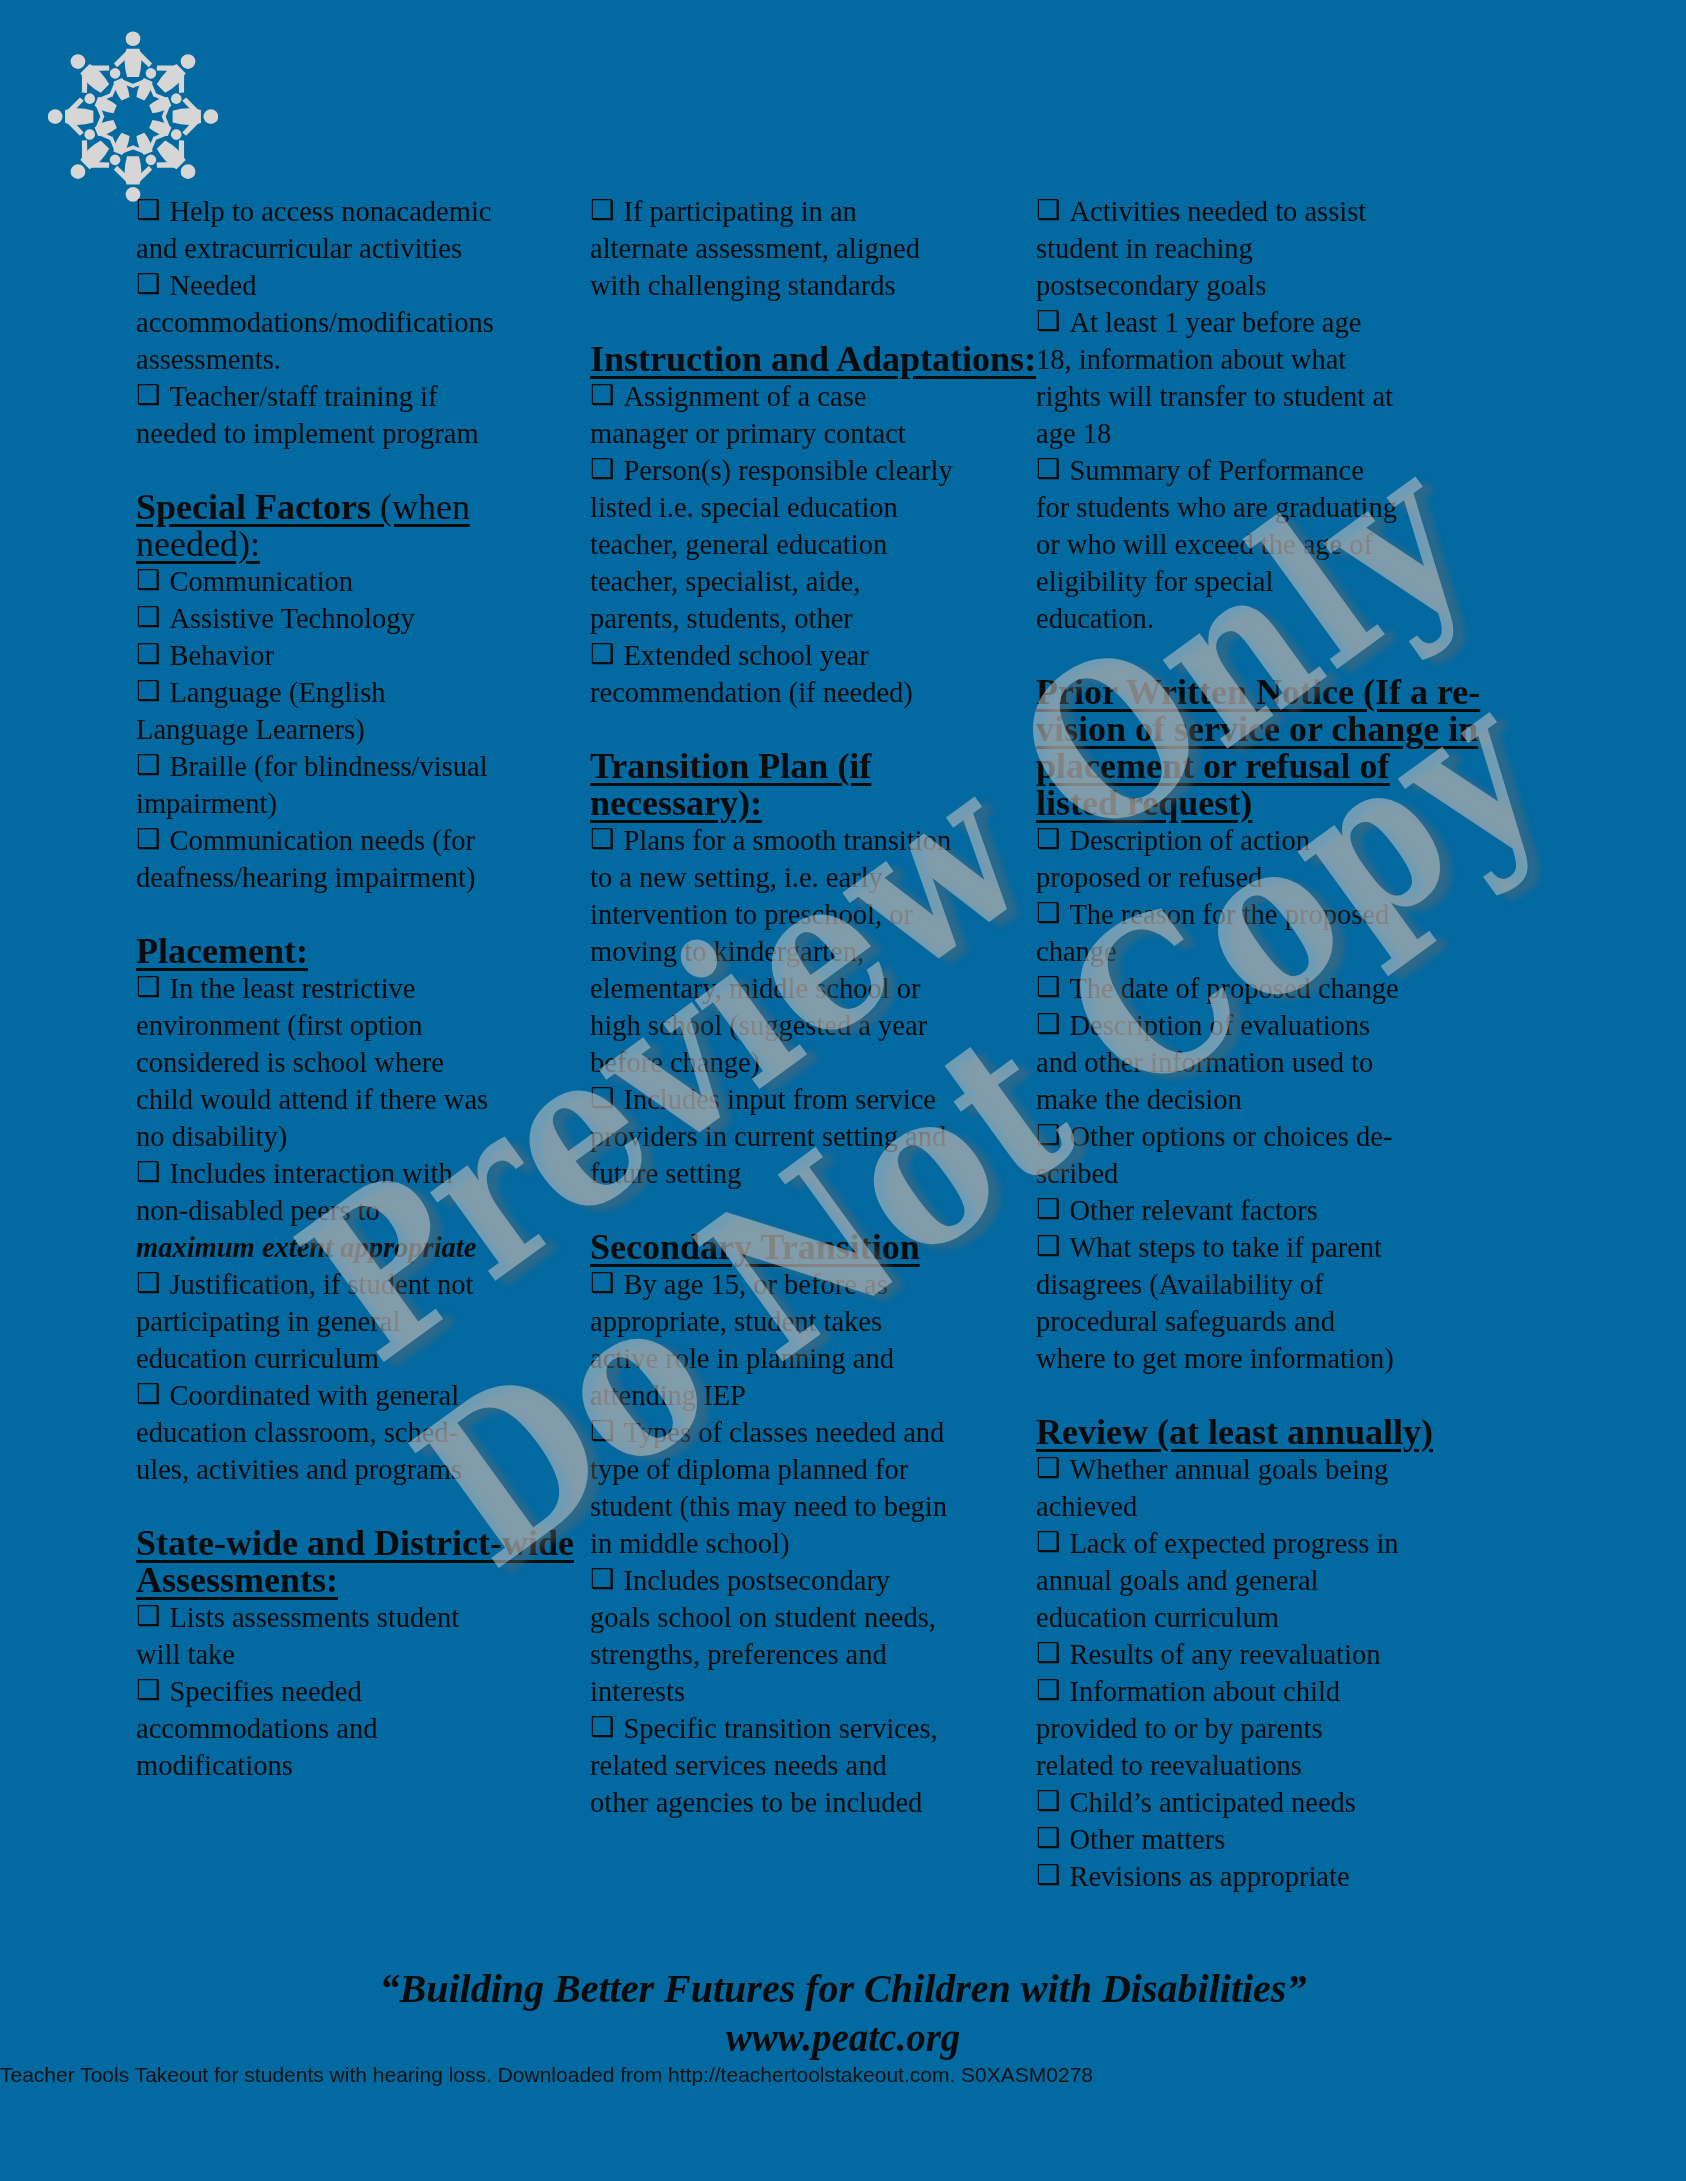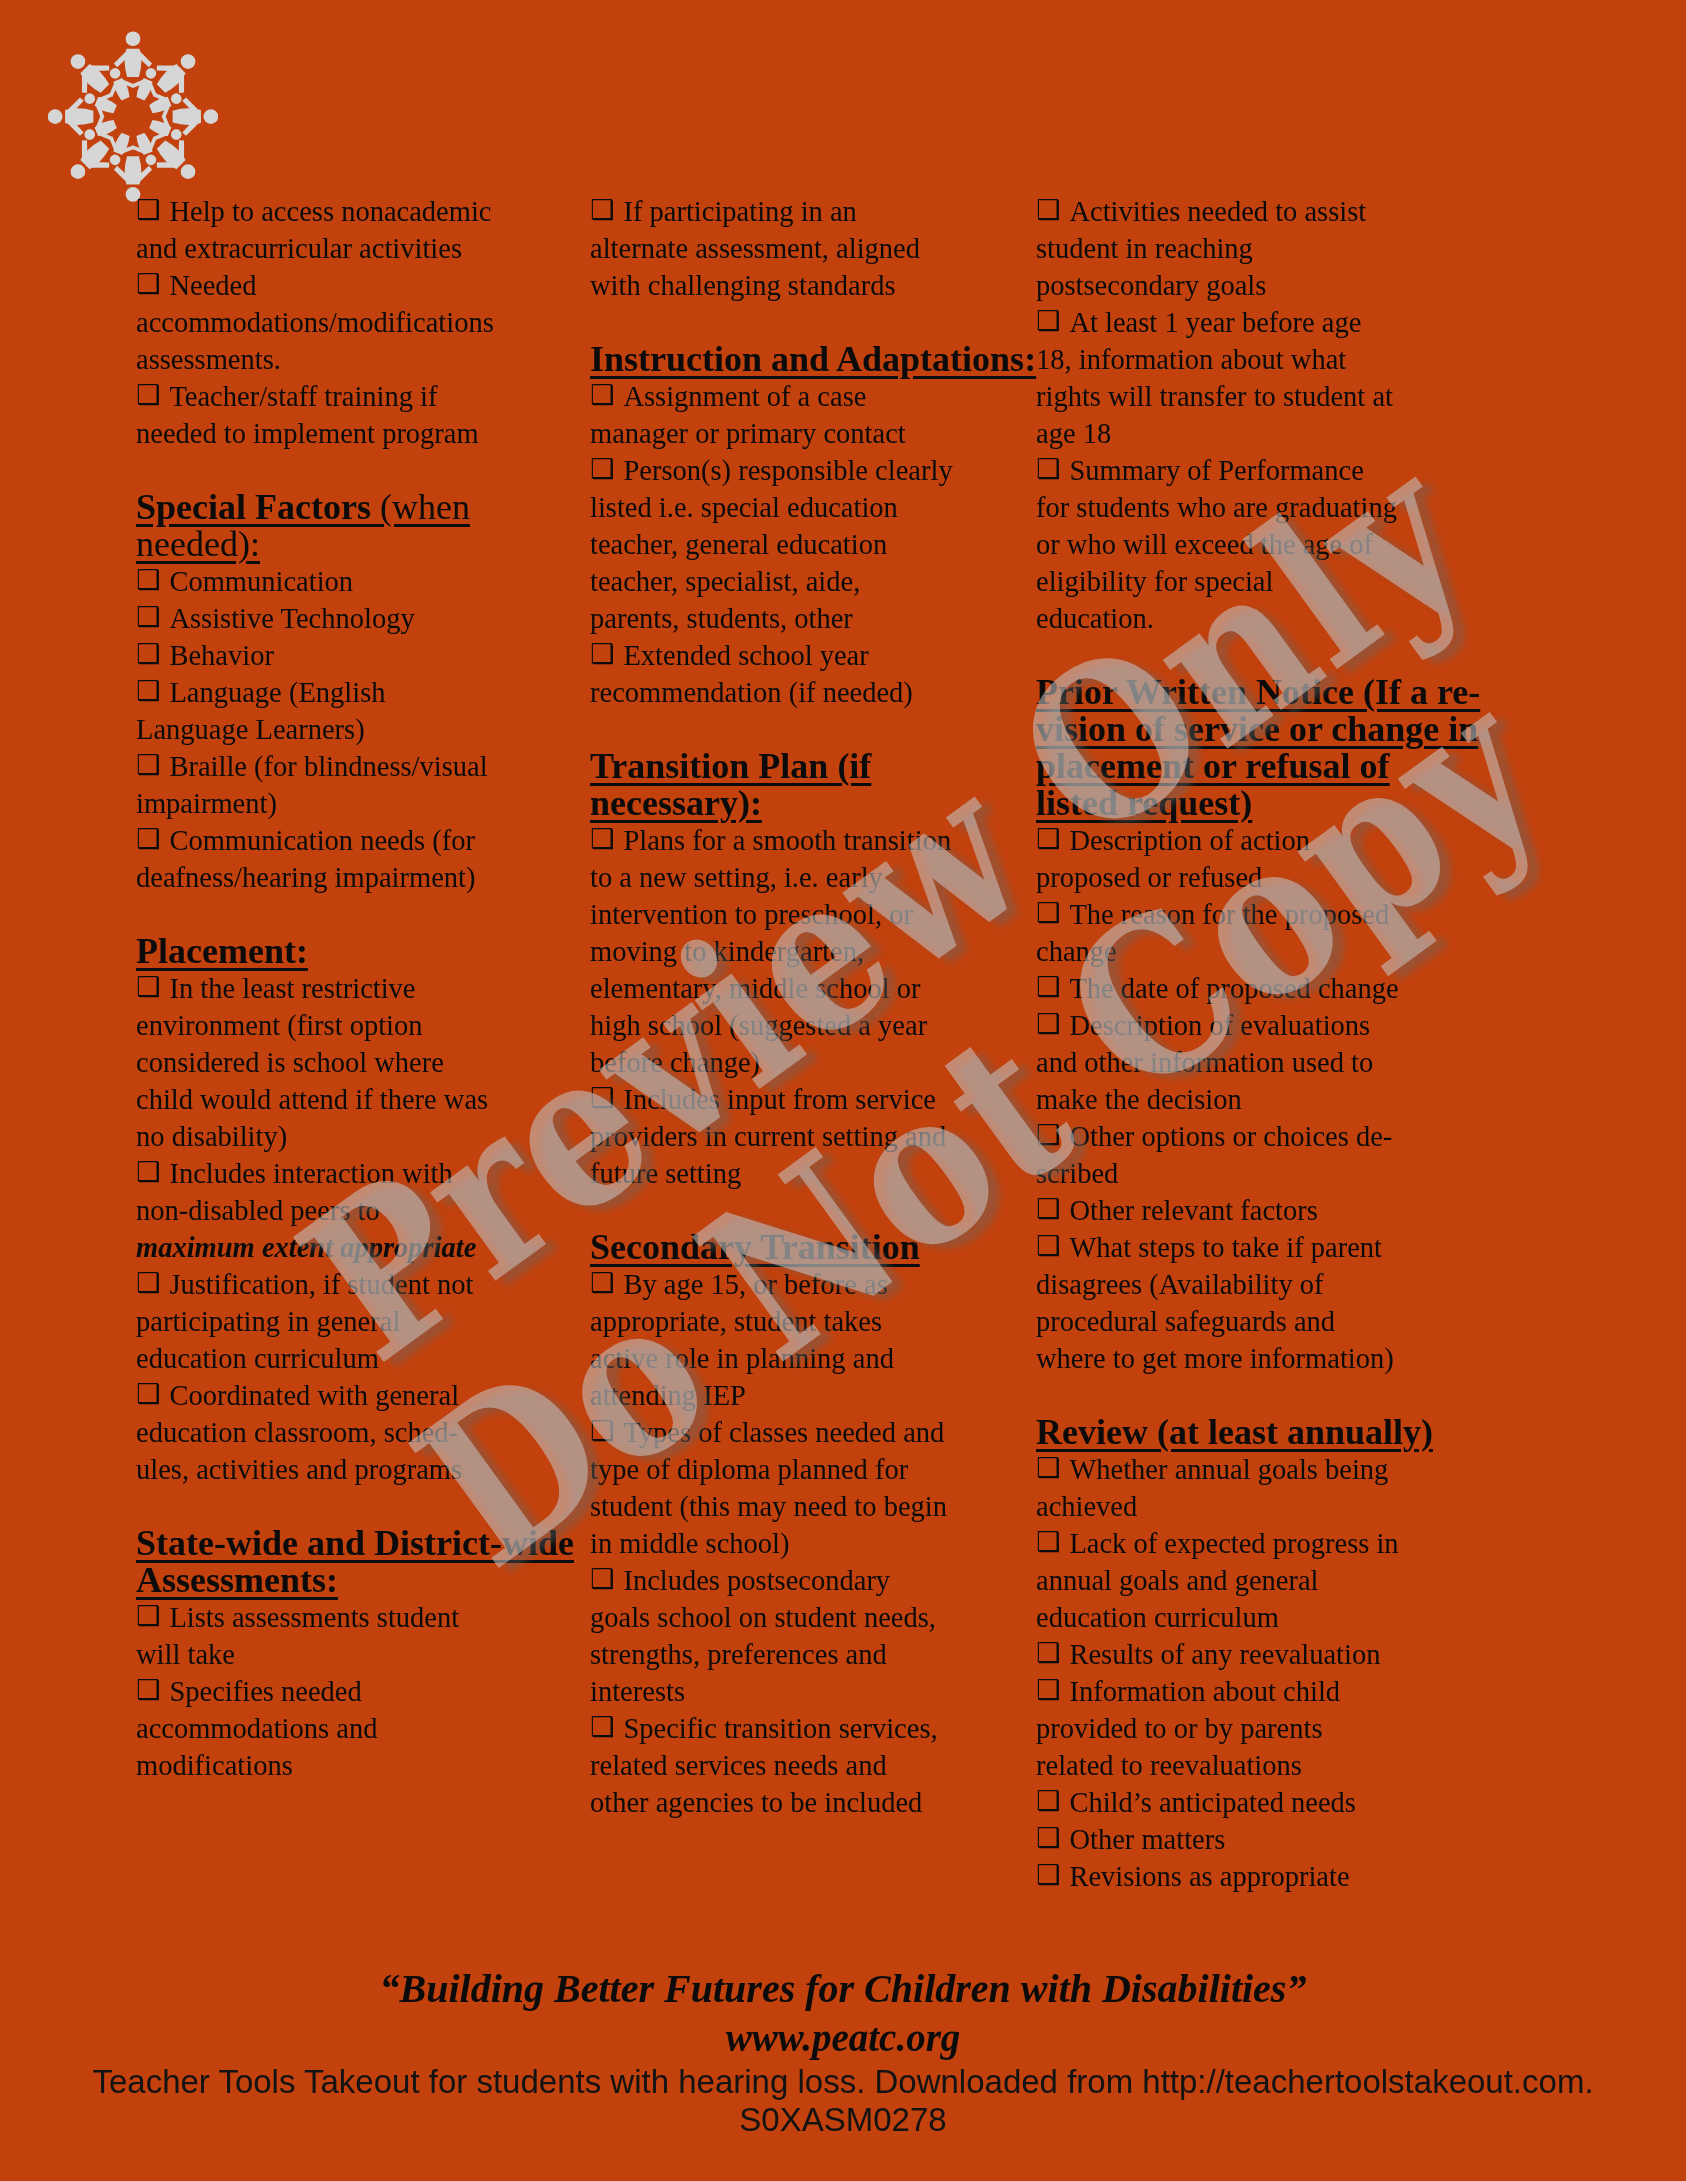--- a/index.html
+++ b/index.html
@@ -1,16 +1,16 @@
 <!DOCTYPE html>
 <html style="font-size:14.7px"><head>
 <meta charset="utf-8">
 <style>
   html,body{margin:0;padding:0;background:#e9e9e9;}
-  .page{position:relative;width:1686px;height:2182px;margin:0 auto;background:#c2410c;
+  .page{position:relative;width:1686px;height:2182px;margin:0 auto;background:#0369a1;
         font-family:"Liberation Serif",serif;color:#0b0b0b;overflow:hidden;}
 
   
   .logo{position:absolute;left:48px;top:26px;}
 
   
   .col{position:absolute;top:193px;font-size:28.5px;line-height:37px;}
   .c1{left:136px;width:445px}
   .c2{left:590px;width:445px}
   .c3{left:1036px;width:514px}
@@ -30,22 +30,22 @@
       text-shadow:6.4px 9.2px 7.3px rgba(105,105,105,0.42);
       transform-origin:0 100%;}
   #wm1{left:395px;top:1208px;transform:rotate(-36deg) scaleY(1.15);}
   #wm2{left:510px;top:1414px;transform:rotate(-36deg) scaleY(1.15);}
 
   
   .quote{position:absolute;top:1965px;left:0;width:100%;text-align:center;
          font-weight:bold;font-style:italic;font-size:40px;}
   .url{position:absolute;top:2015px;left:0;width:100%;text-align:center;
        font-weight:bold;font-style:italic;font-size:39px;}
-  .credit{position:absolute;top:2063px;left:0;width:100%;text-align:center;
-          font-family:"Liberation Sans",sans-serif;font-size:33px;color:#131313;}
+  .credit{position:absolute;top:2063px;left:0;width:100%;
+          font-family:"Liberation Sans",sans-serif;font-size:21px;color:#131313;}
 </style>
 </head>
 <body>
 
 <div class="page">
 
   <svg class="logo" width="170" height="184" viewBox="0 0 120 130">
     <defs>
       <g id="person">
         <circle cx="0" cy="-14" r="5.2"></circle>

